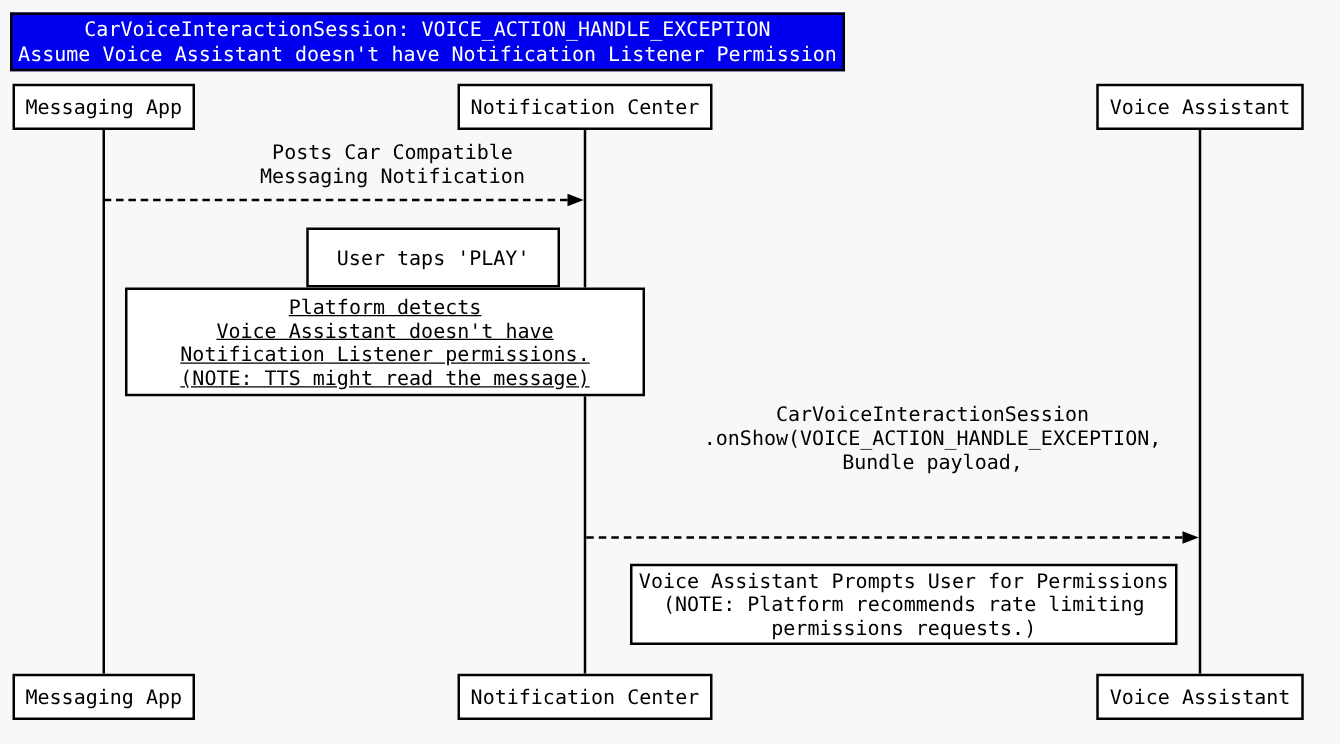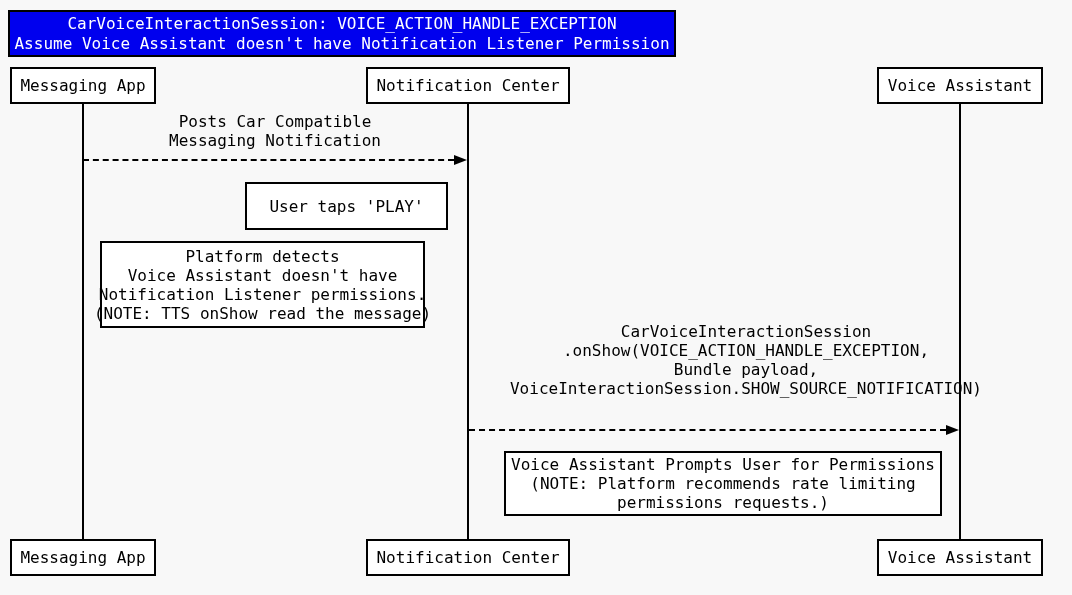--- a/index.html
+++ b/index.html
@@ -24,38 +24,38 @@
   .actor-box{
     position:absolute; height:37px; box-sizing:border-box;
     border:2px solid var(--box-border); background:var(--box-bg);
     display:flex; align-items:center; justify-content:center;text-align:right;
   }
   .actor-top{top:67px;} .actor-bottom{top:539px;}
   .a-ma{left:10px;width:146px;} .a-nc{left:366px;width:204px;} .a-va{left:877px;width:166px;}
   .lifeline{position:absolute; width:2px; top:104px; height:435px; background:var(--box-border);}
   .ll-ma{left:82px;} .ll-nc{left:467px;} .ll-va{left:959px;}
   .msg-label{position:absolute; text-align:center; line-height:19px; white-space:nowrap;}
-  .msg1-label{left:82px; width:386px; top:112px;}
+  .msg1-label{left:82px; width:386px; top:112px;padding-left:39px;}
   .msg2-label{left:468px; width:492px; top:322px;margin-left:32px;}
   .arrow-line{position:absolute; height:0; border-top:2px dashed var(--box-border);}
   .arrow1-line{left:83px; top:159px; width:371px;}
   .arrow2-line{left:469px; top:429px; width:477px;}
   .arrow-head{position:absolute; width:0; height:0;
     border-left:13px solid var(--box-border);
     border-top:5px solid transparent; border-bottom:5px solid transparent;}
   .arrow1-head{left:454px; top:155px;}
   .arrow2-head{left:946px; top:425px;}
   .note-box{
     position:absolute; box-sizing:border-box;
     border:2px solid var(--box-border); background:var(--box-bg);
     display:flex; flex-direction:column; align-items:center; justify-content:center;
     text-align:center; line-height:19px; white-space:nowrap;
   }
   .note1{left:245px; top:182px; width:203px; height:48px;}
-  .note2{left:100px; top:241px; width:325px; height:87px;}
+  .note2{left:100px; top:230px; width:416px; height:87px;text-decoration:underline;}
   .note3{left:504px; top:451px; width:438px; height:65px;}
 </style>
 </head>
 <body>
 
 <div class="canvas">
 
   <div class="title-box">
     <div>CarVoiceInteractionSession: VOICE_ACTION_HANDLE_EXCEPTION</div>
     <div>Assume Voice Assistant doesn't have Notification Listener Permission</div>
@@ -83,28 +83,27 @@
   <div class="arrow-head arrow1-head"></div>
 
   <div class="note-box note1">
     <div>User taps 'PLAY'</div>
   </div>
 
   <div class="note-box note2">
     <div>Platform detects</div>
     <div>Voice Assistant doesn't have</div>
     <div>Notification Listener permissions.</div>
-    <div>(NOTE: TTS onShow read the message)</div>
+    <div>(NOTE: TTS might read the message)</div>
   </div>
 
   <div class="msg-label msg2-label">
     <div>CarVoiceInteractionSession</div>
     <div>.onShow(VOICE_ACTION_HANDLE_EXCEPTION,</div>
     <div>Bundle payload,</div>
-    <div>VoiceInteractionSession.SHOW_SOURCE_NOTIFICATION)</div>
   </div>
   <div class="arrow-line arrow2-line"></div>
   <div class="arrow-head arrow2-head"></div>
 
   <div class="note-box note3">
     <div>Voice Assistant Prompts User for Permissions</div>
     <div>(NOTE: Platform recommends rate limiting</div>
     <div>permissions requests.)</div>
   </div>
 

